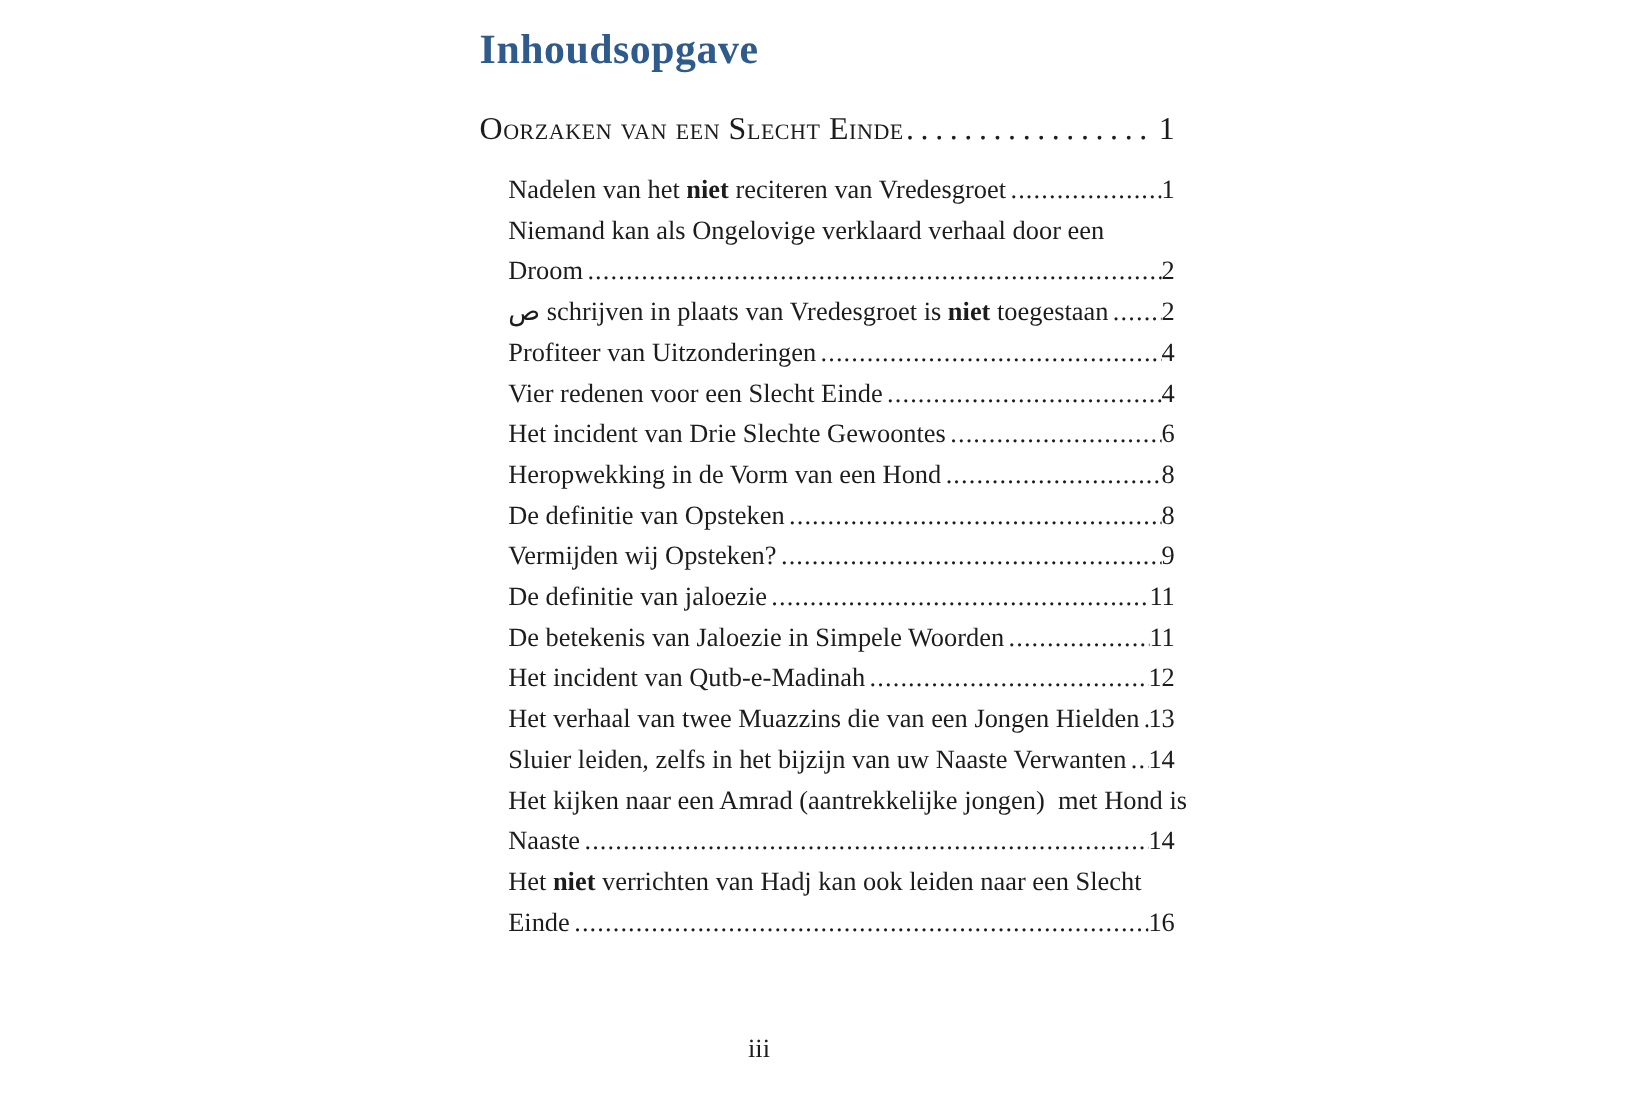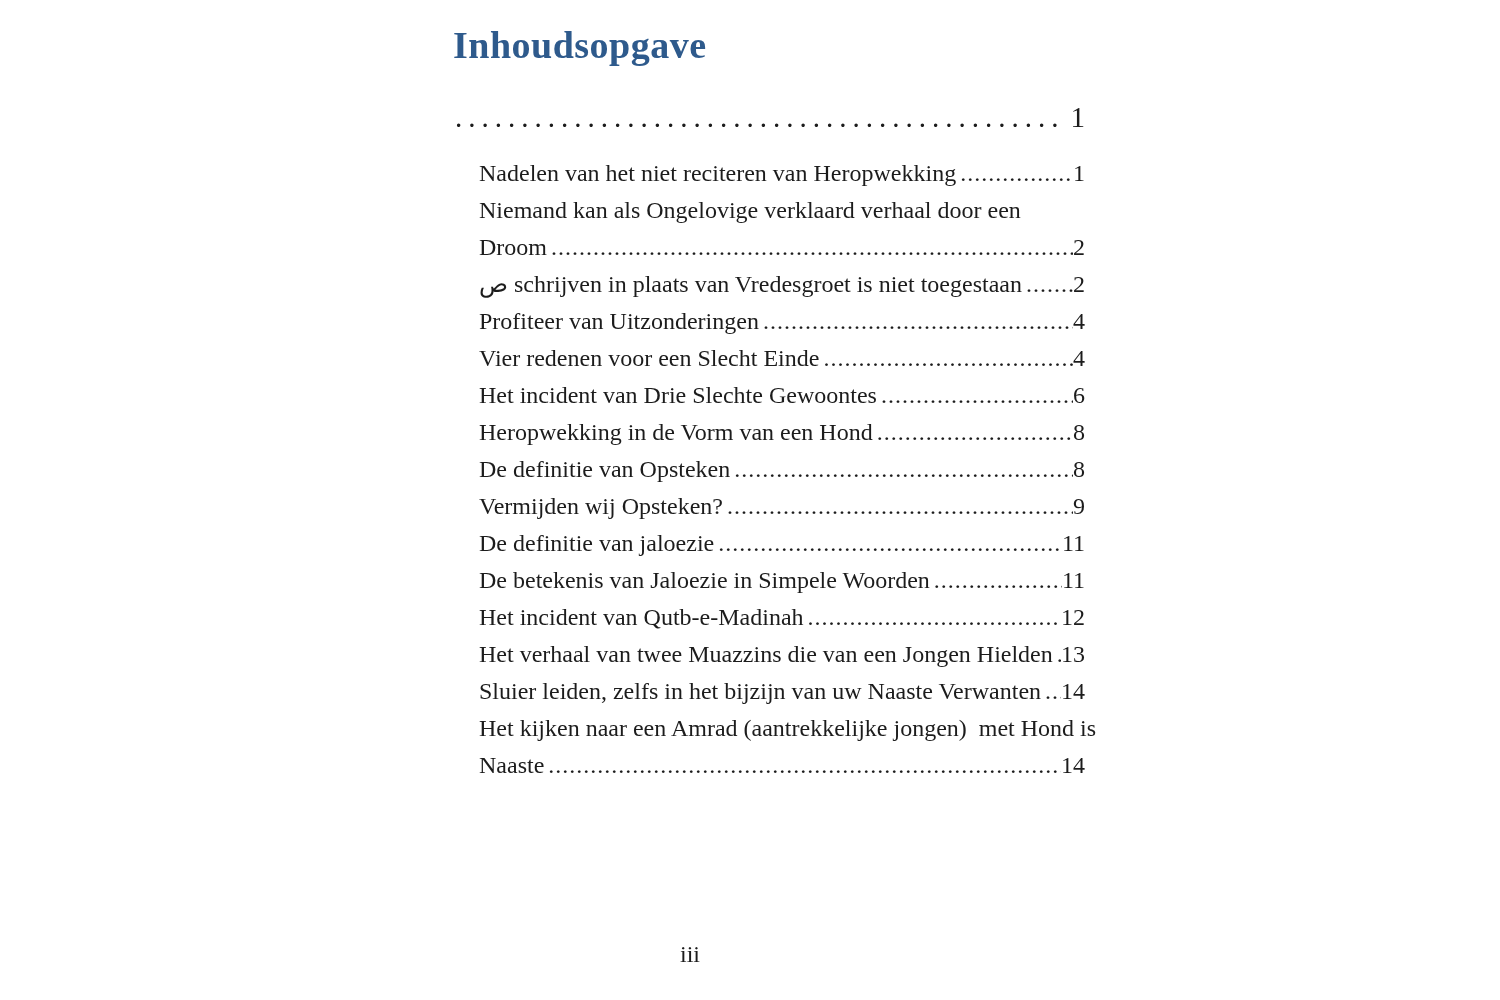--- a/index.html
+++ b/index.html
@@ -4,21 +4,21 @@
 <style>
   * { margin: 0; padding: 0; box-sizing: border-box; }
   html, body { width: 1500px; height: 1000px; background: #ffffff; overflow: hidden; }
   body {
     font-family: "Liberation Serif", "DejaVu Serif", serif;
     color: #1c1c1c;
     position: relative;
   }
   .content {
     position: absolute;
-    left: 453px;
+    left: 436px;
     top: 22px;
     width: 632px;
   }
   .doc-title {
     font-size: 38px;
     font-weight: bold;
     line-height: 47px;
     letter-spacing: 0.5px;
   }
   .toc-heading {
@@ -49,21 +49,21 @@
     padding-left: 26px;
     font-size: 24px;
   }
   .toc-entry.extra-space { }
   .toc-line {
     display: flex;
     align-items: baseline;
     line-height: 37px;
   }
   .toc-text { white-space: pre; }
-  .toc-text .bold { font-weight: normal; }
+  .toc-text .bold { font-weight: bold; }
   .entry-leader { padding-left: 4px; letter-spacing: 1px; }
   .entry-leader::after {
     content: "...........................................................................................................................................................................................";
   }
   .page-num { white-space: nowrap; }
   .footer {
     position: absolute;
     top: 936px;
     left: 0;
     width: 1380px;
@@ -73,28 +73,29 @@
   }
 </style>
 </head>
 <body style="color: rgb(28, 28, 28);">
 
 <div class="page">
   <div class="content">
     <h1 class="doc-title" style="color: rgb(46, 90, 140);">Inhoudsopgave</h1>
 
     <div class="toc-heading">
+      <span class="heading-label">Oorzaken van een Slecht Einde</span>
       <span class="leader heading-leader"></span>
       <span class="heading-page">1</span>
     </div>
 
     <div class="toc-entries">
         <div class="toc-entry">
           <div class="toc-line">
-            <span class="toc-text"><span>Nadelen van het </span><span class="bold">niet</span><span> reciteren van Heropwekking</span></span>
+            <span class="toc-text"><span>Nadelen van het </span><span class="bold">niet</span><span> reciteren van Vredesgroet</span></span>
             <span class="leader entry-leader"></span>
             <span class="page-num">1</span>
           </div>
         </div>
         <div class="toc-entry">
           <div class="toc-line">
             <span class="toc-text"><span>Niemand kan als Ongelovige verklaard verhaal door een</span></span>
           </div>
           <div class="toc-line">
             <span class="toc-text"><span>Droom</span></span>
@@ -187,19 +188,29 @@
           </div>
         </div>
         <div class="toc-entry">
           <div class="toc-line">
             <span class="toc-text"><span>Het kijken naar een Amrad (aantrekkelijke jongen)  met Hond is</span></span>
           </div>
           <div class="toc-line">
             <span class="toc-text"><span>Naaste</span></span>
             <span class="leader entry-leader"></span>
             <span class="page-num">14</span>
+          </div>
+        </div>
+        <div class="toc-entry">
+          <div class="toc-line">
+            <span class="toc-text"><span>Het </span><span class="bold">niet</span><span> verrichten van Hadj kan ook leiden naar een Slecht</span></span>
+          </div>
+          <div class="toc-line">
+            <span class="toc-text"><span>Einde</span></span>
+            <span class="leader entry-leader"></span>
+            <span class="page-num">16</span>
           </div>
         </div>
       </div>
   </div>
 
   <div class="footer">iii</div>
 </div>
 
 </body></html>

